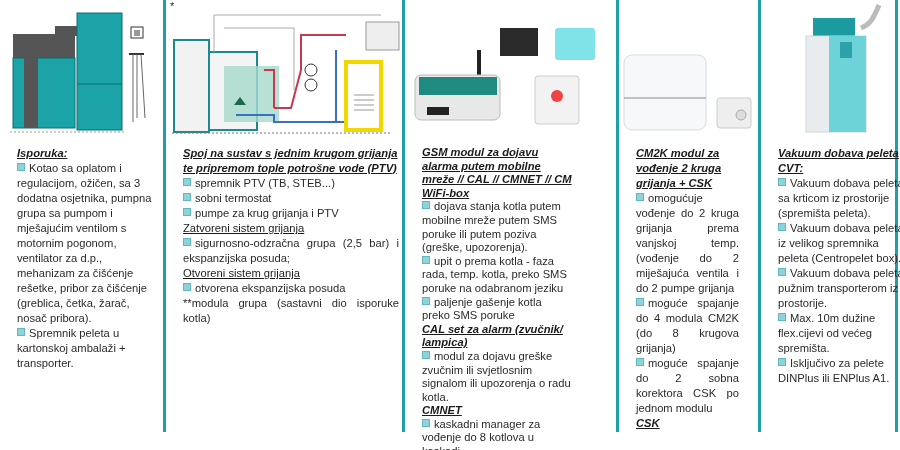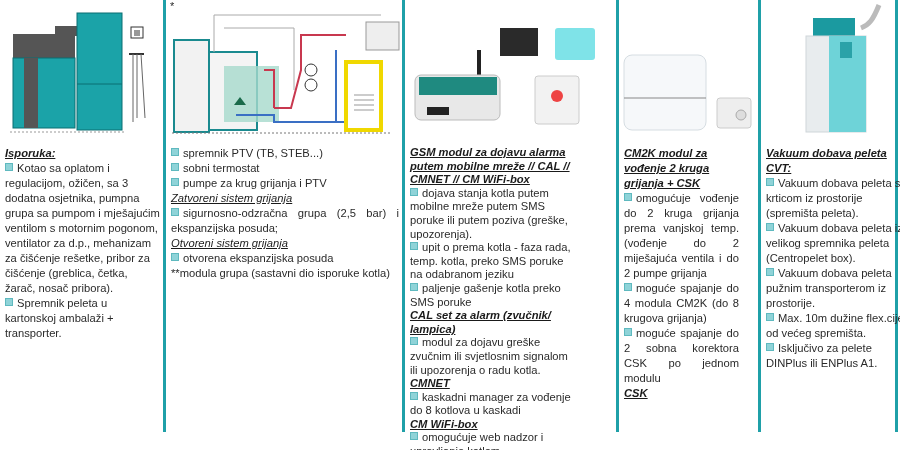--- a/index.html
+++ b/index.html
@@ -3,24 +3,24 @@
 <meta charset="utf-8">
 <style>
   * { box-sizing: border-box; margin: 0; padding: 0; }
   html, body { width: 900px; height: 450px; background: #ffffff; overflow: hidden; }
   body { font-family: "Liberation Sans", "DejaVu Sans", sans-serif; color: #2a2a2a; position: relative; }
 
   .col { position: absolute; top: 0; height: 450px; }
   .divider { position: absolute; top: 0; width: 3px; height: 432px; background: #1fa0a8; }
 
   .img-area { position: absolute; top: 0; left: 0; right: 0; height: 138px; }
-  .text-area { position: absolute; top: 146px; left: 5px; right: 3px; font-size: 11.2px; line-height: 15px; }
+  .text-area { position: absolute; top: 146px; left: 17px; right: 3px; font-size: 11.2px; line-height: 15px; }
 
   .title { font-weight: bold; font-style: italic; text-decoration: underline; color: #1a1a1a; }
-  .sub { font-style: italic; text-decoration: underline; color: #1a1a1a; }
+  .sub { text-decoration: underline; color: #1a1a1a; }
   .subb { font-weight: bold; font-style: italic; text-decoration: underline; color: #1a1a1a; }
   .bul::before { content: ""; display: inline-block; width: 6px; height: 6px; background: #8fd3d8; border: 1px solid #5fb9bf; margin-right: 4px; vertical-align: 1px; }
   .just { text-align: justify; }
   .note { margin-top: 12px; }
   p { margin: 0; }
 </style>
 </head>
 <body>
 
 <div class="divider" style="left:163px;"></div>
@@ -74,20 +74,21 @@
       <path d="M170 50 L170 122" stroke="#3a6fc4" stroke-width="2" fill="none"></path>
       <circle cx="145" cy="70" r="6" fill="#fff" stroke="#333"></circle>
       <circle cx="145" cy="85" r="6" fill="#fff" stroke="#333"></circle>
       <rect x="200" y="22" width="33" height="28" fill="#eee" stroke="#999"></rect>
       <rect x="180" y="62" width="35" height="68" fill="#fff" stroke="#f0d800" stroke-width="4"></rect>
       <path d="M188 95 h20 M188 100 h20 M188 105 h20 M188 110 h20" stroke="#999"></path>
       <line x1="6" y1="133" x2="225" y2="133" stroke="#777" stroke-dasharray="2,2"></line>
     </svg>
   </div>
   <div class="text-area">
+    <p class="title">Spoj na sustav s jednim krugom grijanja te pripremom tople potrošne vode (PTV)</p>
     <p class="bul">spremnik PTV (TB, STEB...)</p>
     <p class="bul">sobni termostat</p>
     <p class="bul">pumpe za krug grijanja i PTV</p>
     <p class="sub">Zatvoreni sistem grijanja</p>
     <p class="bul just">sigurnosno-odzračna grupa (2,5 bar) i ekspanzijska posuda;</p>
     <p class="sub">Otvoreni sistem grijanja</p>
     <p class="bul">otvorena ekspanzijska posuda</p>
     <p class="just">**modula grupa (sastavni dio isporuke kotla)</p>
   </div>
 </div>

